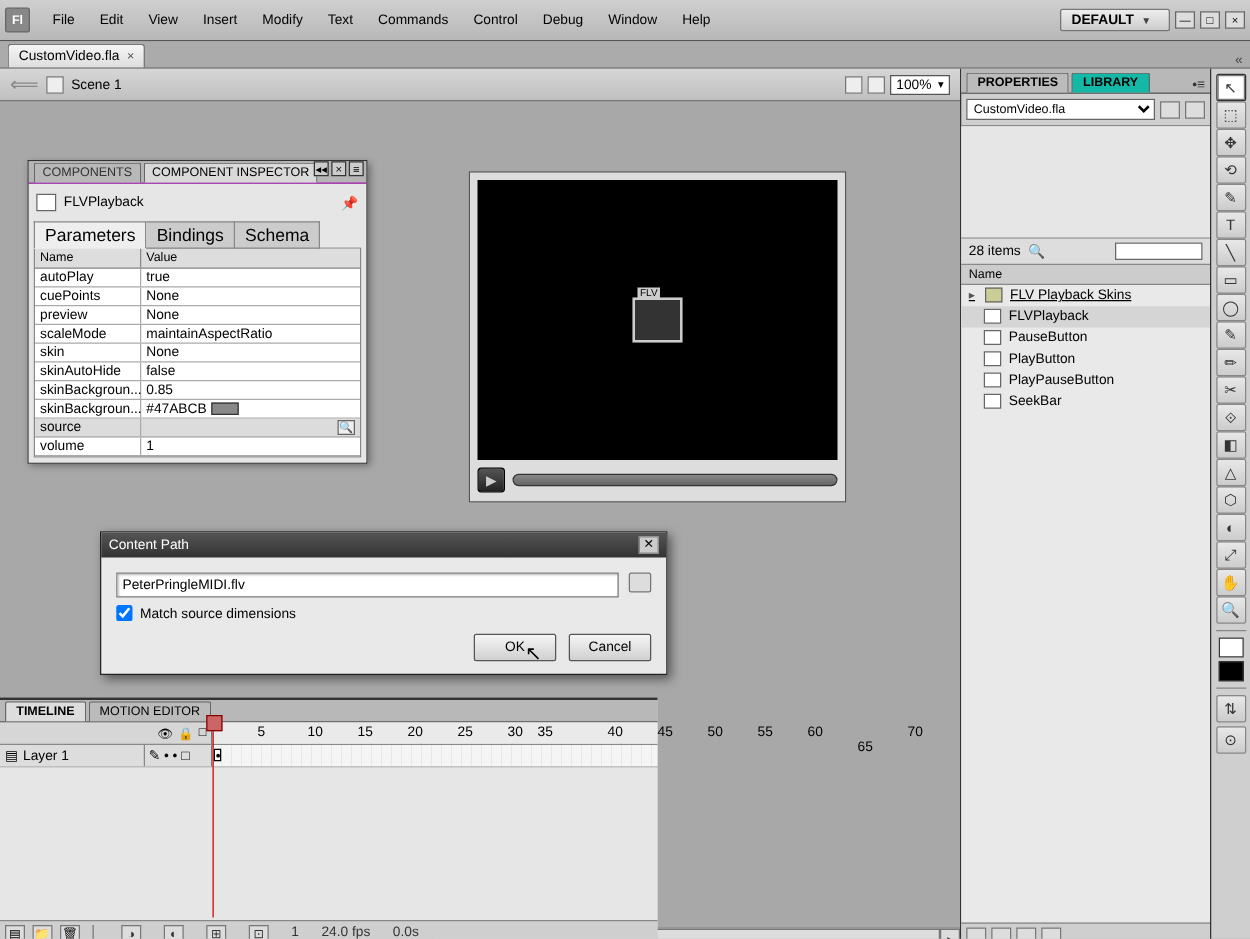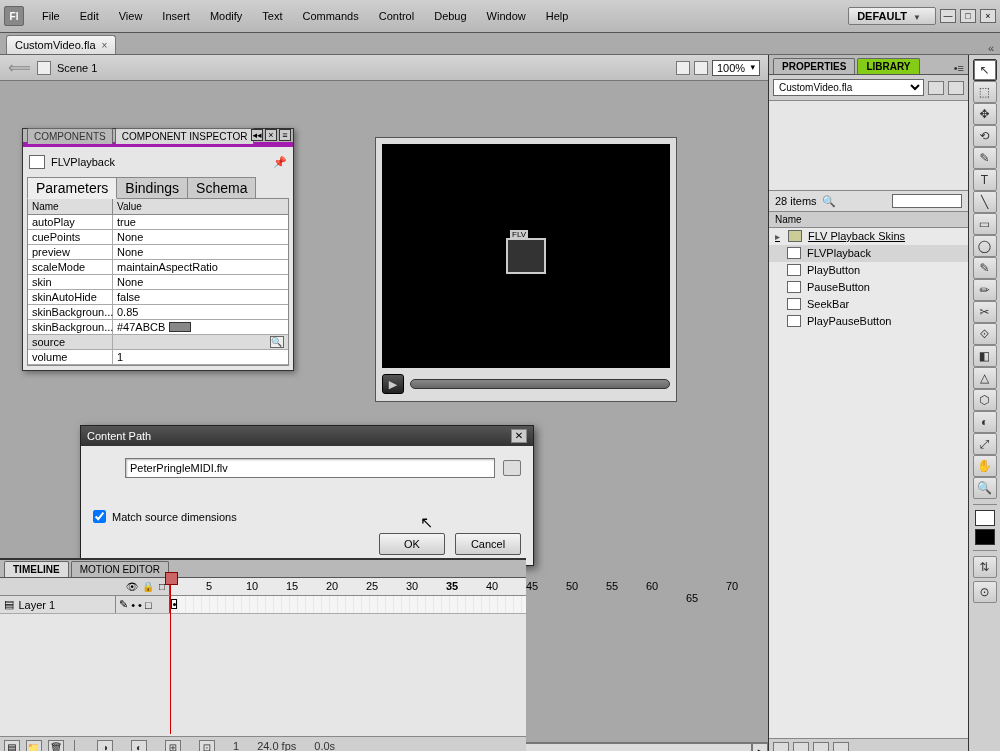--- a/index.html
+++ b/index.html
@@ -38,21 +38,21 @@
   .video-preview { position:absolute; left:375px; top:56px; width:302px; height:265px; background:#ddd; border:1px solid #555; }
   .video-black { position:absolute; left:6px; top:6px; right:6px; height:224px; background:#000; }
   .video-black .flv-icon{position:absolute;left:50%;top:50%;transform:translate(-50%,-50%);width:40px;height:36px;border:2px solid #ccc;background:#333;}
   .video-black .flv-icon::before{content:"FLV";position:absolute;top:-10px;left:2px;font-size:8px;background:#ccc;color:#000;padding:0 2px;}
   .video-controls{position:absolute;left:6px;right:6px;bottom:6px;height:22px;display:flex;align-items:center;gap:6px;}
   .video-controls .play{width:22px;height:20px;background:linear-gradient(#555,#222);border:1px solid #000;border-radius:3px;display:flex;align-items:center;justify-content:center;color:#ccc;}
   .video-controls .bar{flex:1;height:10px;background:linear-gradient(#888,#666);border:1px solid #333;border-radius:5px;}
 
   
   .panel-comp { position:absolute; left:22px; top:47px; width:272px; background:#cfcfcf; border:1px solid #333; box-shadow:2px 2px 6px rgba(0,0,0,.4); }
-  .panel-tabs-row{height:18px;display:flex;align-items:center;background:#b5b5b5;border-bottom:5px solid #a21caf;position:relative;padding-left:4px;}
+  .panel-tabs-row{height:18px;display:flex;align-items:center;background:#b5b5b5;border-bottom:1px solid #a21caf;position:relative;padding-left:4px;}
   .panel-tabs-row .ptab{padding:2px 6px;font-size:10px;border:1px solid #666;border-bottom:none;background:#d9d9d9;margin-right:2px;border-radius:2px 2px 0 0;}
   .panel-tabs-row .ptab.inactive{background:#b8b8b8;color:#333;}
   .panel-tabs-row .panel-ctrl{position:absolute;right:2px;top:0;display:flex;gap:2px;}
   .panel-tabs-row .panel-ctrl span{width:12px;height:12px;border:1px solid #333;background:#ccc;font-size:9px;text-align:center;line-height:10px;}
 
   .panel-body{background:#e6e6e6;padding:4px;}
   .flv-head{display:flex;align-items:center;gap:6px;padding:4px 2px;}
   .flv-head .icon{width:16px;height:14px;border:1px solid #666;background:#fff;position:relative;}
   .flv-head .pin{margin-left:auto;color:#666;}
   .subtabs{display:flex;gap:0;margin-top:4px;}
@@ -70,24 +70,24 @@
   .param-table .row .val{flex:1;display:flex;align-items:center;gap:4px;}
   .param-table .row.sel{background:#dcdcdc;}
   .swatch{width:22px;height:10px;background:#888;border:1px solid #333;display:inline-block;}
   .magnify{width:14px;height:12px;border:1px solid #666;background:#eee;margin-left:auto;font-size:9px;text-align:center;}
 
   
   .dialog { position:absolute; left:80px; top:344px; width:454px; background:#e9e9e9; border:1px solid #222; box-shadow:3px 3px 8px rgba(0,0,0,.5); }
   .dialog .title{background:linear-gradient(#555,#333);color:#fff;padding:3px 6px;display:flex;justify-content:space-between;align-items:center;font-size:11px;}
   .dialog .title .xbtn{width:16px;height:14px;border:1px solid #888;background:#ccc;color:#000;text-align:center;line-height:12px;font-size:10px;}
   .dialog .body{padding:12px 12px 10px;}
-  .dialog .input-row{display:flex;align-items:center;gap:8px;margin-left:32px;}
+  .dialog .input-row{display:flex;align-items:flex-start;gap:8px;}
   .dialog input[type=text]{flex:1;border:1px solid #777;padding:3px 4px;background:#fff;box-shadow:inset 1px 1px 2px #bbb;}
   .folder-icon{width:18px;height:16px;border:1px solid #777;background:#ddd;border-radius:2px;}
-  .dialog .chk-row{margin-top:32px;display:flex;align-items:center;gap:6px;}
+  .dialog .chk-row{margin-top:6px;display:flex;align-items:center;gap:6px;}
   .dialog .btn-row{display:flex;justify-content:flex-end;gap:10px;margin-top:10px;}
   .dialog button{width:66px;height:22px;border:1px solid #555;background:linear-gradient(#f5f5f5,#d0d0d0);border-radius:2px;}
   .cursor-img{position:absolute;left:420px;top:432px;font-size:16px;color:#000;pointer-events:none;}
 
   
   .h-scroll{height:16px;background:#ccc;border-top:1px solid #777;display:flex;}
   .h-scroll .arrow{width:16px;border:1px solid #777;background:#ddd;text-align:center;line-height:14px;font-size:9px;}
   .h-scroll .thumb{flex:1;background:#ddd;border:1px solid #777;position:relative;}
   .h-scroll .thumb .grip{position:absolute;left:130px;width:200px;top:1px;bottom:1px;background:linear-gradient(#eee,#bbb);border:1px solid #777;border-radius:2px;}
 
@@ -114,21 +114,21 @@
   .tl-footer{height:22px;display:flex;align-items:center;gap:6px;background:#cfcfcf;border-top:1px solid #888;padding:0 4px;}
   .tl-footer .layerbtn{width:16px;height:16px;border:1px solid #777;background:#ddd;font-size:10px;text-align:center;line-height:14px;}
   .tl-footer .sep{border-left:1px solid #777;height:16px;margin:0 4px;}
   .tl-footer .info{flex:1;display:flex;gap:18px;padding-left:12px;font-size:10px;color:#333;}
 
   
   .right-panel{width:200px;background:#cfcfcf;border-left:1px solid #333;display:flex;flex-direction:column;}
   .right-tabs{height:20px;display:flex;align-items:flex-end;padding-left:4px;background:#b8b8b8;border-bottom:1px solid #555;}
   .right-tabs .rtab{padding:2px 8px;font-size:10px;border:1px solid #666;border-bottom:none;margin-right:2px;border-radius:2px 2px 0 0;font-weight:bold;}
   .right-tabs .rtab.inactive{background:#bbb;}
-  .right-tabs .rtab.active{background:#84cc16;font-weight:bold;}
+  .right-tabs .rtab.active{background:#14b8a6;font-weight:bold;}
   .right-tabs .opts{margin-left:auto;padding:0 4px;font-size:11px;color:#333;}
   .lib-doc{padding:4px;display:flex;align-items:center;gap:4px;border-bottom:1px solid #888;}
   .lib-doc select{flex:1;border:1px solid #666;font-size:10px;padding:1px;background:#fff;}
   .lib-doc .ic{width:16px;height:14px;border:1px solid #777;background:#ddd;}
   .lib-preview{height:90px;background:#e6e6e6;border-bottom:1px solid #888;}
   .lib-count{padding:3px 6px;display:flex;align-items:center;gap:6px;border-bottom:1px solid #888;background:#ddd;}
   .lib-count .search{margin-left:auto;width:70px;border:1px solid #666;height:14px;background:#fff;}
   .lib-count .bino{font-size:11px;}
   .lib-header{padding:2px 6px;background:#ccc;border-bottom:1px solid #888;font-size:10px;}
   .lib-list{flex:1;background:#e9e9e9;}
@@ -325,21 +325,21 @@
           <span>🔒</span>
           <span>□</span>
         </div>
         <div class="tl-ruler" id="tl-ruler">
             <span class="tick" style="left: 36px;">5</span>
             <span class="tick" style="left: 76px;">10</span>
             <span class="tick" style="left: 116px;">15</span>
             <span class="tick" style="left: 156px;">20</span>
             <span class="tick" style="left: 196px;">25</span>
             <span class="tick" style="left: 236px;">30</span>
-            <span class="tick" style="left: 276px; font-weight: bold;">35</span>
+            <span class="tick" style="left: 260px;">35</span>
             <span class="tick" style="left: 316px;">40</span>
             <span class="tick" style="left: 356px;">45</span>
             <span class="tick" style="left: 396px;">50</span>
             <span class="tick" style="left: 436px;">55</span>
             <span class="tick" style="left: 476px;">60</span>
             <span class="tick" style="left: 516px; margin-top: 12px;">65</span>
             <span class="tick" style="left: 556px;">70</span>
           </div>
       </div>
       <div class="tl-row">
@@ -399,33 +399,33 @@
         <div class="lib-item folder">
           <span class="ii" style="background: rgb(204, 204, 153);"></span>
           <span>FLV Playback Skins</span>
         </div>
         <div class="lib-item sel">
           <span class="ii"></span>
           <span>FLVPlayback</span>
         </div>
         <div class="lib-item">
           <span class="ii"></span>
-          <span>PlayButton</span>
+          <span>PauseButton</span>
         </div>
         <div class="lib-item">
           <span class="ii"></span>
-          <span>PauseButton</span>
+          <span>PlayButton</span>
+        </div>
+        <div class="lib-item">
+          <span class="ii"></span>
+          <span>PlayPauseButton</span>
         </div>
         <div class="lib-item">
           <span class="ii"></span>
           <span>SeekBar</span>
-        </div>
-        <div class="lib-item">
-          <span class="ii"></span>
-          <span>PlayPauseButton</span>
         </div>
       </div>
     <div class="lib-footer">
       <span class="b"></span>
       <span class="b"></span>
       <span class="b"></span>
       <span class="b"></span>
     </div>
   </div>
 

